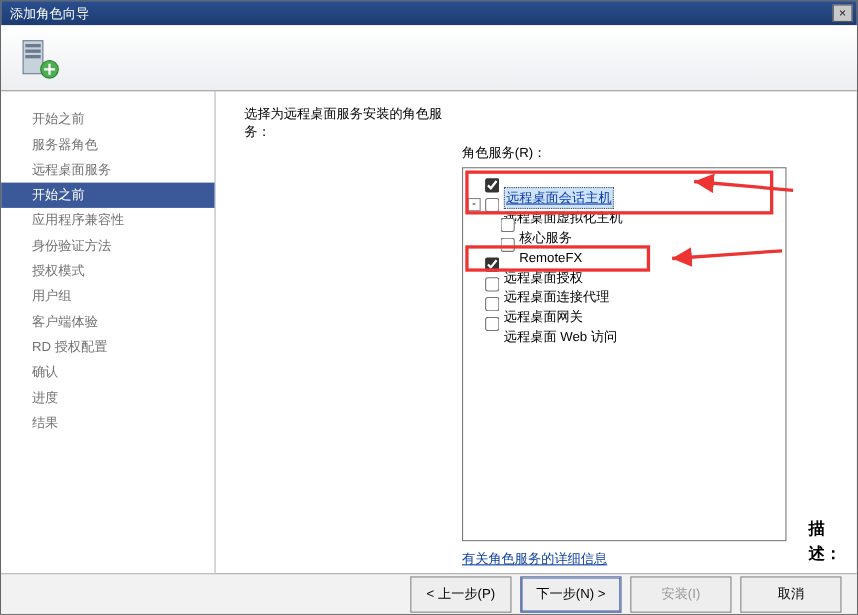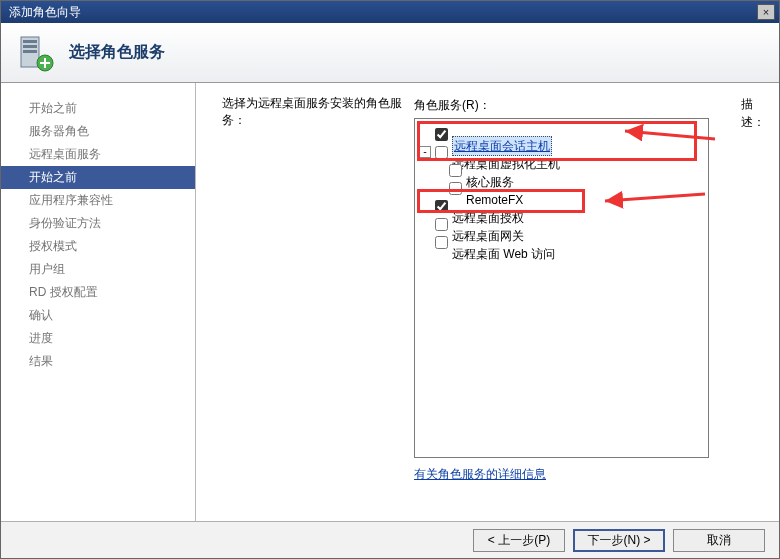--- a/index.html
+++ b/index.html
@@ -79,23 +79,24 @@
     position:relative;
   }
   .main .instr {
     margin: 0 0 8px 0;
   }
   .svc-label {
     margin: 2px 0 4px 0;
   }
   .content-row {
     display:flex;
-    gap: 32px;
+    gap: 20px;
     flex:1;
     min-height:0;
+    align-items:flex-end;
   }
   .tree-wrap {
     width: 295px;
   }
   .tree {
     border: 1px solid #7a7a7a;
     width: 100%;
     height: 340px;
     padding: 6px 4px;
     background:#fff;
@@ -121,40 +122,41 @@
   .tree-row input[type=checkbox]{
     margin:0 4px 0 2px;
     width:13px;height:13px;
     accent-color:#333;
   }
   .tree-row .lbl { cursor:default;margin-top:23px; }
   .tree-row .lbl.link { color:#0b3ea3; text-decoration:underline; }
   .tree-row .lbl.highlight { background:#cfe3ff; border:1px dotted #355; padding:0 1px;}
   .desc-col {
     flex:1;
-    font-size:12px;
+    font-size:15px;
     line-height:1.5;
+    font-weight:bold;
   }
   .desc-col .desc-label{ margin-bottom:2px; }
   .desc-col a { color:#0b3ea3; text-decoration:underline; cursor:pointer;}
   .learn { margin-top:8px;}
   .learn a{ color:#0b3ea3; text-decoration:underline; cursor:pointer;}
   .footer {
     height: 38px;
     border-top:1px solid #b0b0b0;
     display:flex;
     align-items:center;
     justify-content:flex-end;
     padding-right:14px;
     gap:8px;
     background:#f2f2f2;
   }
   .footer button{
     min-width:92px;
-    height:23px;
+    height:33px;
     font-size:12px;
     background:#eee;
     border:1px solid #888;
     padding:0 8px;
     cursor:pointer;
   }
   .footer button:disabled{ color:#999; cursor:default;}
   .footer .focus { border:1px solid #3b5998; box-shadow:0 0 0 1px #3b5998 inset;}
   
   .annot { position:absolute; pointer-events:none; }
@@ -172,33 +174,33 @@
   <span class="icon">
     <svg viewBox="0 0 40 40" width="40" height="40">
       <rect x="6" y="4" width="18" height="30" fill="#c8d2db" stroke="#6a7b90"></rect>
       <rect x="8" y="7" width="14" height="3" fill="#6a7b90"></rect>
       <rect x="8" y="12" width="14" height="3" fill="#6a7b90"></rect>
       <rect x="8" y="17" width="14" height="3" fill="#6a7b90"></rect>
       <circle cx="30" cy="30" r="8" fill="#4caf50" stroke="#2e7d32"></circle>
       <path d="M30 25 v10 M25 30 h10" stroke="#fff" stroke-width="2"></path>
     </svg>
   </span>
-  <h1>选择角色服务</h1>
 </div>
 
 <div class="body">
   <div class="sidebar">
     <div class="item">开始之前</div>
     <div class="item">服务器角色</div>
     <div class="item">远程桌面服务</div>
     <div class="item selected">开始之前</div>
     <div class="item">应用程序兼容性</div>
     <div class="item">身份验证方法</div>
     <div class="item">授权模式</div>
     <div class="item">用户组</div>
+    <div class="item">客户端体验</div>
     <div class="item">RD 授权配置</div>
     <div class="item">确认</div>
     <div class="item">进度</div>
     <div class="item">结果</div>
   </div>
 
   <div class="main">
     <p class="instr">选择为远程桌面服务安装的角色服务：</p>
 
     <div class="content-row">
@@ -227,20 +229,25 @@
             <input type="checkbox" style="">
             <span class="lbl">RemoteFX</span>
           </div>
 
           <div class="tree-row">
             <span style="width:14px;display:inline-block"></span>
             <input type="checkbox" checked="" style="">
             <span class="lbl">远程桌面授权</span>
           </div>
 
+          <div class="tree-row">
+            <span style="width:14px;display:inline-block"></span>
+            <input type="checkbox" style="">
+            <span class="lbl">远程桌面连接代理</span>
+          </div>
 
           <div class="tree-row">
             <span style="width:14px;display:inline-block"></span>
             <input type="checkbox" style="">
             <span class="lbl">远程桌面网关</span>
           </div>
 
           <div class="tree-row">
             <span style="width:14px;display:inline-block"></span>
             <input type="checkbox" style="">
@@ -267,14 +274,15 @@
       <div class="desc-col">
         <div class="desc-label">描述：</div>
       </div>
     </div>
   </div>
 </div>
 
 <div class="footer">
   <button>&lt; 上一步(P)</button>
   <button class="focus">下一步(N) &gt;</button>
+  <button disabled="">安装(I)</button>
   <button>取消</button>
 </div>
 
 </body></html>

